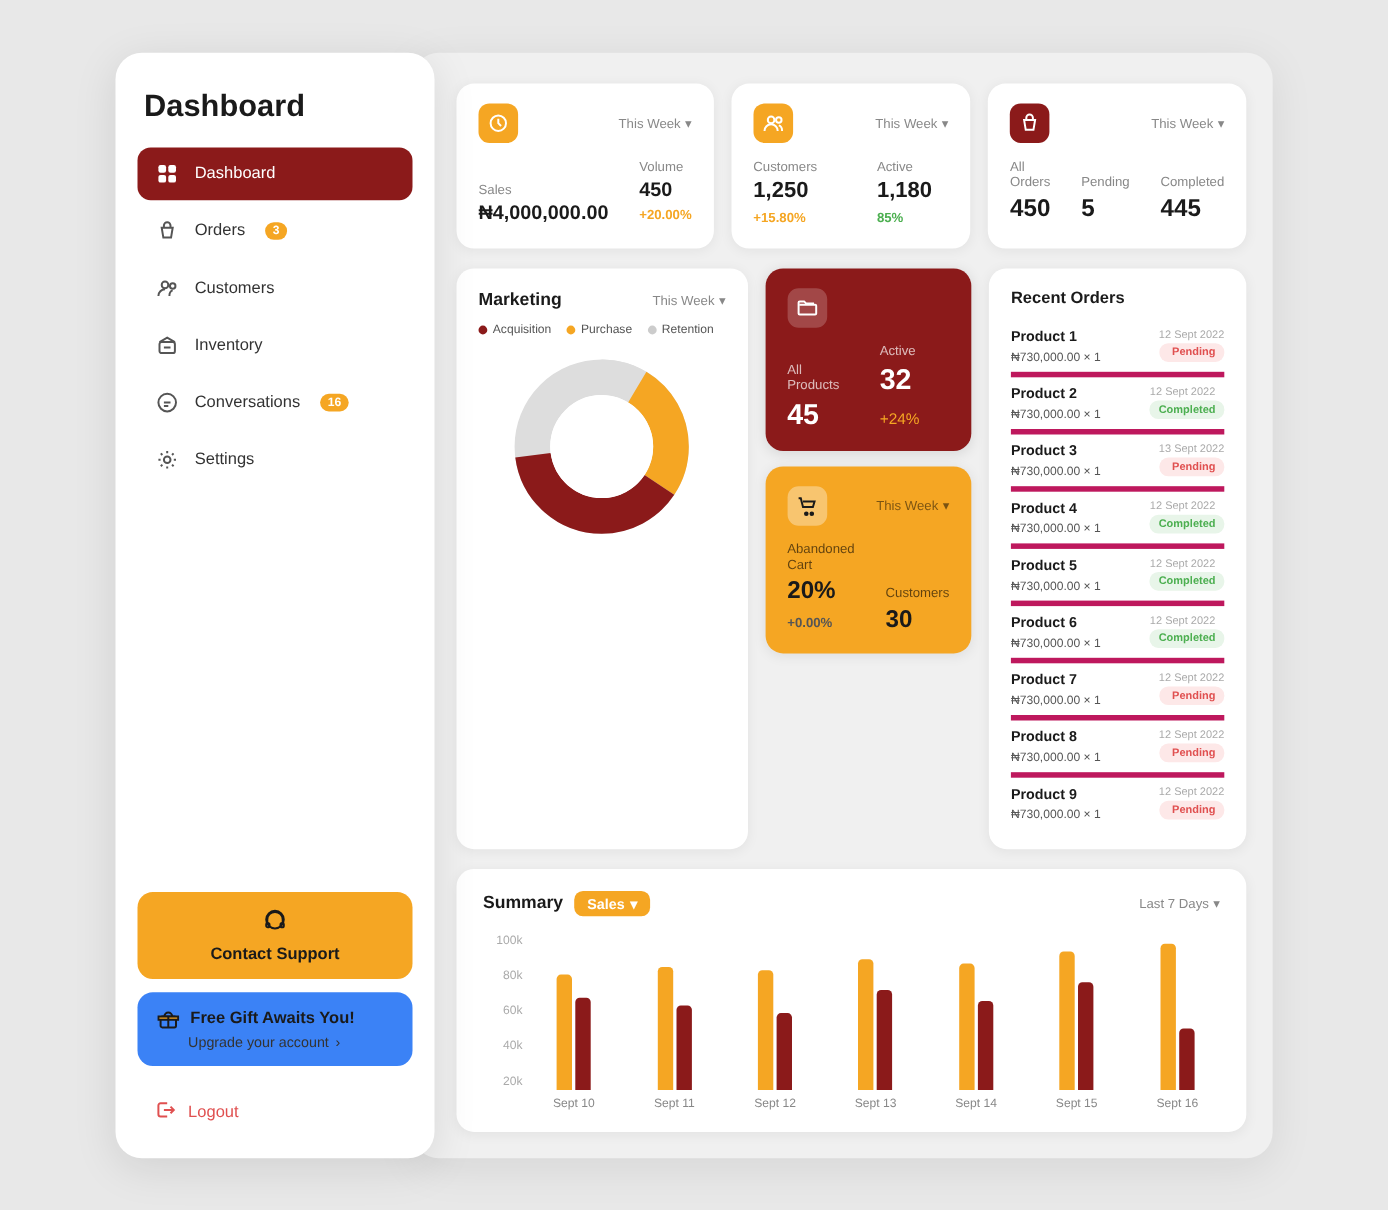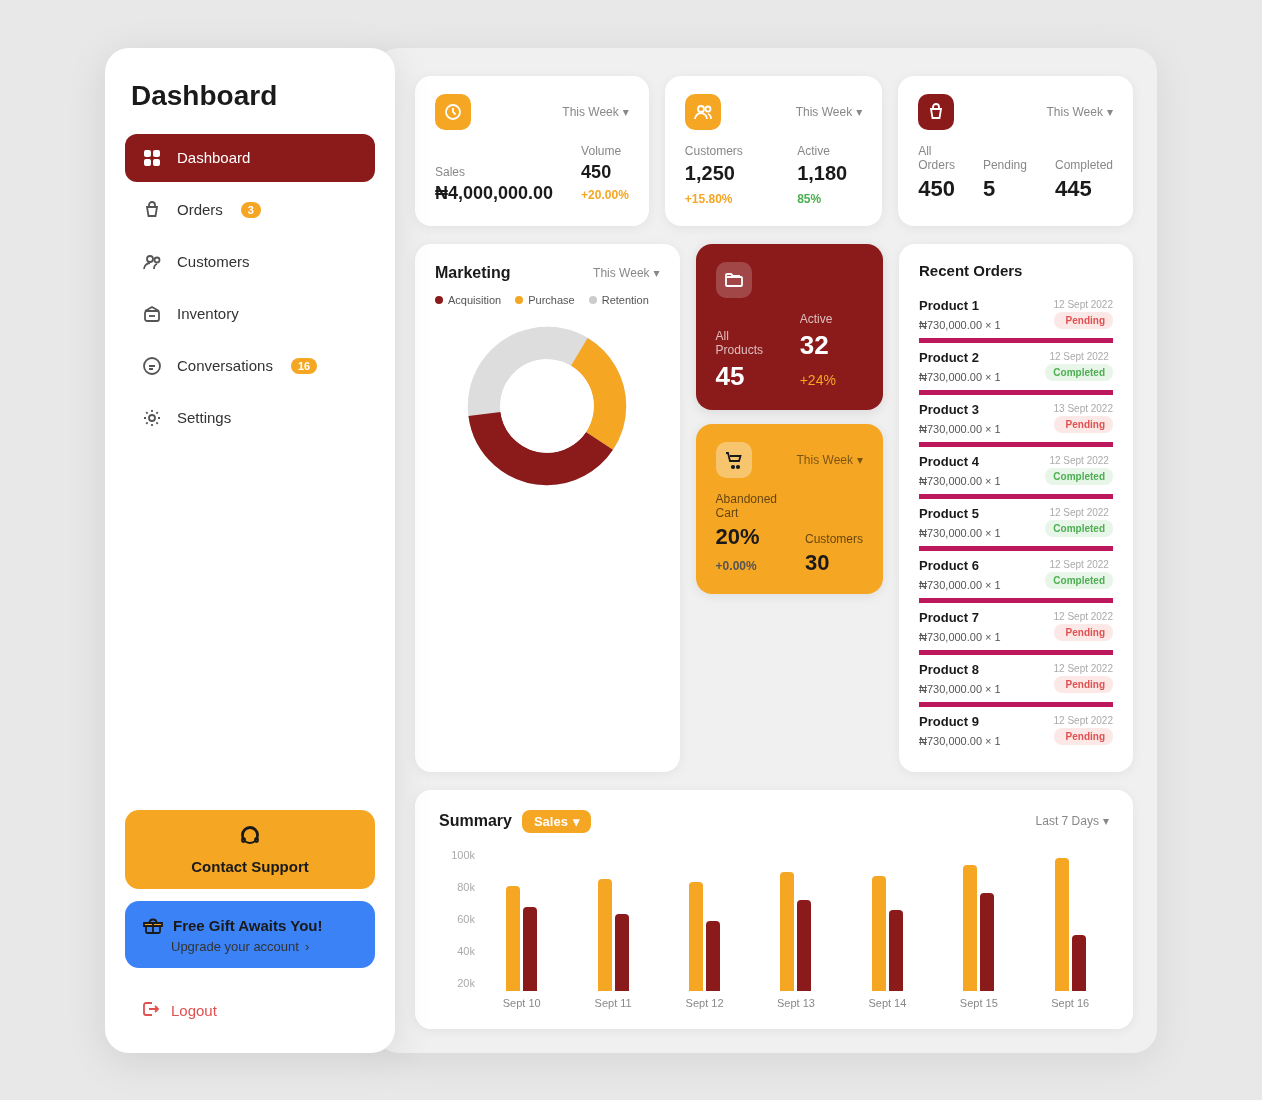--- a/index.html
+++ b/index.html
@@ -299,21 +299,21 @@
     .order-row {
       display: flex;
       justify-content: space-between;
       align-items: center;
       padding: 7px 0;
       border-bottom: 5px solid #be185d;
     }
     .order-row:last-child { border-bottom: none; }
     .order-name { font-size: 13px; font-weight: 600; color: #1a1a1a; }
     .order-price { font-size: 11px; color: #555; margin-top: 6px; }
-    .order-date { font-size: 10px; color: #aaa; text-align: center; }
+    .order-date { font-size: 10px; color: #aaa; text-align: left; }
     .order-status {
       font-size: 10px;
       font-weight: 600;
       padding: 3px 8px;
       border-radius: 8px;
       text-align: right;
       margin-top: 2px;
     }
     .status-pending { background: #fde8e8; color: #e05050; }
     .status-completed { background: #e8f5e9; color: #4caf50; }

